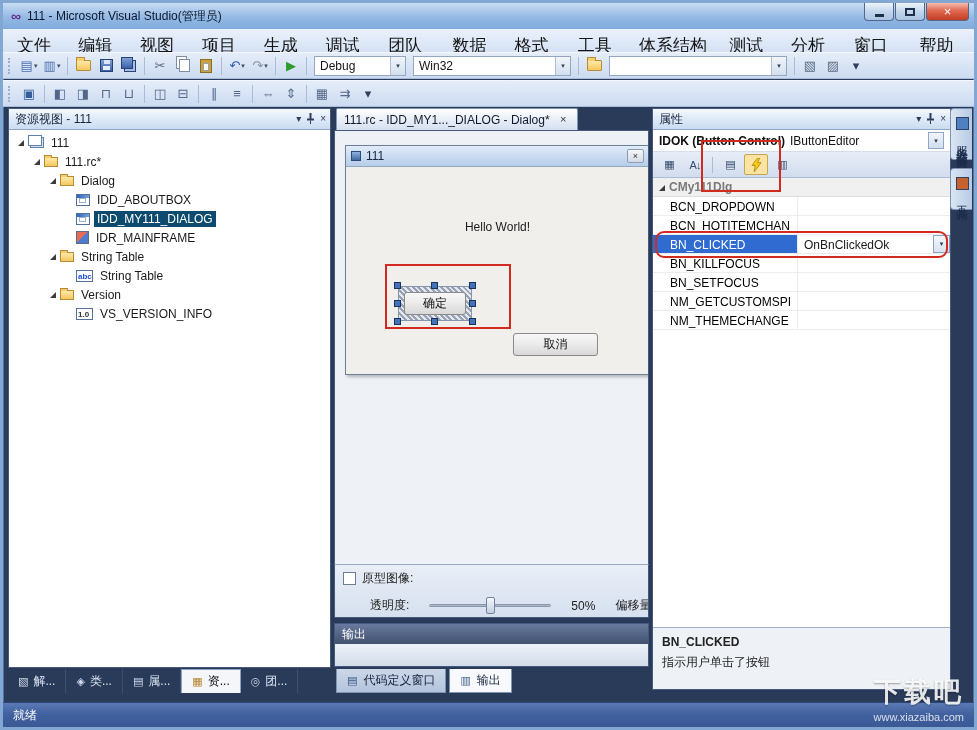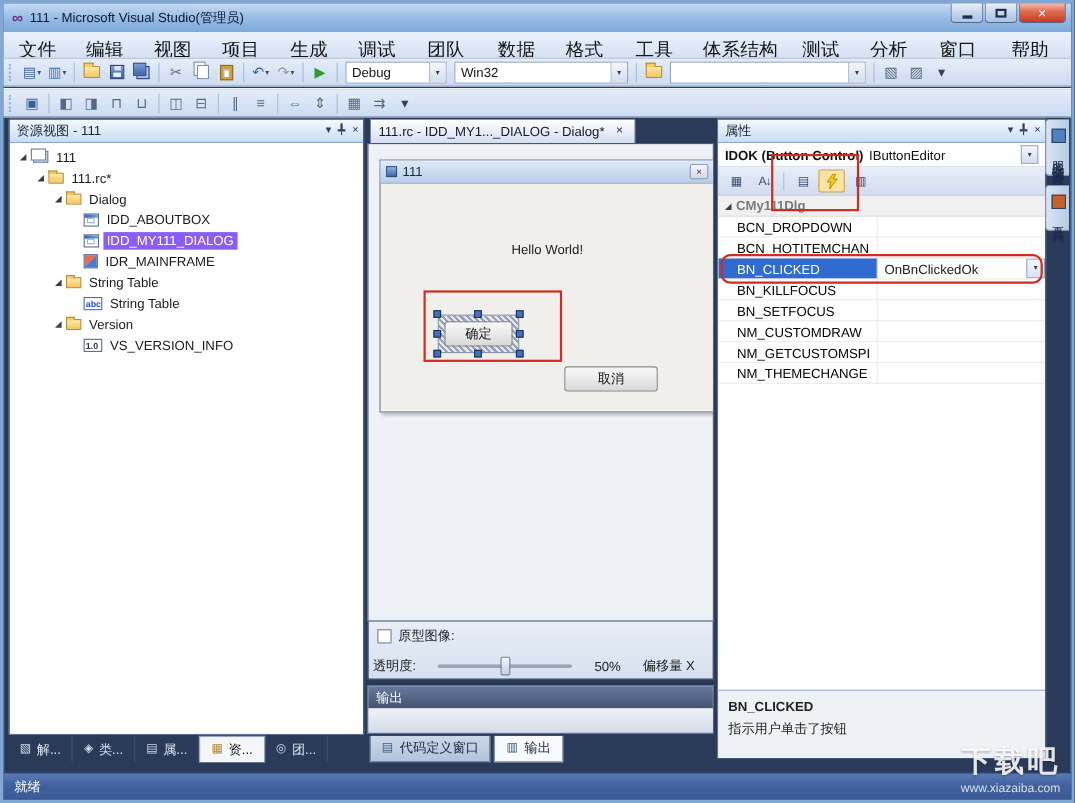--- a/index.html
+++ b/index.html
@@ -53,21 +53,21 @@
   .tool-header{height:21px;background:linear-gradient(#f3f8fd,#cadcf2);border-bottom:1px solid #8fa6c6;
     display:flex;align-items:center;padding:0 6px;font-size:12px;color:#16243e;position:relative;}
   .hdr-icons{position:absolute;right:4px;top:0;height:100%;display:flex;gap:5px;align-items:center;font-size:10px;color:#2c3e5c;}
   .hdr-icons span{cursor:default;line-height:1;}
 
   
   .left-panel{position:absolute;left:5px;top:105px;width:323px;height:560px;background:#fff;border:1px solid #46597c;}
   .tree{position:absolute;top:21px;left:0;right:0;bottom:0;background:#fff;overflow:hidden;padding-top:3px;}
   .tree-row{height:19px;display:flex;align-items:center;font-size:12px;color:#1a1a1a;white-space:nowrap;}
   .tree-row .tl{padding:1px 3px;}
-  .tree-row.sel .tl{background:#8b5cf6;color:#fff;}
+  .tree-row.sel .tl{background:#0c4a6e;color:#fff;}
   .exp{width:11px;height:11px;margin-right:2px;position:relative;flex:none;}
   .exp.open::before{content:'';position:absolute;right:2px;bottom:2px;width:0;height:0;border-left:6px solid transparent;border-bottom:6px solid #3c3c3c;}
   .ti{display:inline-block;flex:none;margin-right:4px;position:relative;}
   .ti-rc{width:14px;height:11px;background:#fff;border:1px solid #5f7fae;box-shadow:2px 2px 0 -1px #cfe0f2,2px 2px 0 0 #5f7fae;margin:-2px 6px 2px 0;}
   .ti-folder{width:14px;height:10px;background:linear-gradient(#ffe9a6,#f3c760);border:1px solid #b98b35;position:relative;}
   .ti-folder::before{content:'';position:absolute;left:-1px;top:-3px;width:6px;height:2px;background:#f5cd6f;border:1px solid #b98b35;border-bottom:none;}
   .ti-dialog{width:14px;height:12px;background:#fff;border:1px solid #51709e;}
   .ti-dialog::before{content:'';position:absolute;left:0;top:0;right:0;height:3px;background:linear-gradient(90deg,#2d62b8,#7aa3dd);}
   .ti-dialog::after{content:'';position:absolute;left:2px;bottom:2px;width:5px;height:3px;border:1px solid #9ab0cc;}
   .ti-icon-res{width:13px;height:13px;border:1px solid #5e6c80;background:linear-gradient(135deg,#e46a5a 50%,#4a7dd0 50%);}
@@ -95,21 +95,21 @@
   .cancel-btn{position:absolute;left:167px;top:146px;width:85px;height:23px;margin-top:41px;}
   .hatch{position:absolute;inset:-6px;background:repeating-linear-gradient(45deg,#97a3b4 0 2px,#e4e8ee 2px 4px);border:1px solid #8795aa;z-index:1;}
   .hd{position:absolute;width:7px;height:7px;background:#4472b9;border:1px solid #17335f;z-index:3;}
   .hd.nw{left:-10px;top:-10px;} .hd.n{left:calc(50% - 4px);top:-10px;} .hd.ne{right:-10px;top:-10px;}
   .hd.w{left:-10px;top:calc(50% - 4px);} .hd.e{right:-10px;top:calc(50% - 4px);}
   .hd.sw{left:-10px;bottom:-10px;} .hd.s{left:calc(50% - 4px);bottom:-10px;} .hd.se{right:-10px;bottom:-10px;}
   .editor-footer{position:absolute;left:0;bottom:0;right:0;height:54px;background:linear-gradient(#e9eef7,#d6e0ef);
     border:1px solid #46597c;border-top:1px solid #98aac6;font-size:12px;color:#222;overflow:hidden;}
   .f-row1{height:27px;display:flex;align-items:center;padding:0 8px;gap:6px;}
   .checkbox{width:13px;height:13px;background:#fff;border:1px solid #6f7c91;flex:none;}
-  .f-row2{height:27px;display:flex;align-items:center;padding:0 8px 0 4px;gap:20px;white-space:nowrap;}
+  .f-row2{height:27px;display:flex;align-items:center;padding:0 8px 0 35px;gap:20px;white-space:nowrap;}
   .slider{position:relative;width:122px;height:17px;flex:none;}
   .slider-track{position:absolute;left:0;right:0;top:7px;height:3px;background:#aab6c8;border:1px solid #8a97ab;border-radius:2px;}
   .slider-thumb{position:absolute;top:0;width:9px;height:17px;margin-left:-4px;background:linear-gradient(#f4f7fa,#c2cfe2);border:1px solid #72829c;border-radius:2px;}
 
   
   .output-panel{position:absolute;left:331px;top:620px;width:315px;height:44px;border:1px solid #46597c;background:#dde4ef;}
   .output-header{height:20px;background:linear-gradient(#687a9e,#42526f);color:#fff;font-size:12px;display:flex;align-items:center;padding:0 7px;}
   .output-body{position:absolute;top:20px;left:0;right:0;bottom:0;background:linear-gradient(#eef2f8,#d3dcea);}
 
   
@@ -496,24 +496,20 @@
         </div>
         <div class="ev-row">
           <div class="ev-name">BN_KILLFOCUS</div>
           <div class="ev-val"></div>
         </div>
         <div class="ev-row">
           <div class="ev-name">BN_SETFOCUS</div>
           <div class="ev-val"></div>
         </div>
         <div class="ev-row">
-          <div class="ev-name">NM_CUSTOMDRAW</div>
-          <div class="ev-val"></div>
-        </div>
-        <div class="ev-row">
           <div class="ev-name">NM_GETCUSTOMSPI</div>
           <div class="ev-val"></div>
         </div>
         <div class="ev-row">
           <div class="ev-name">NM_THEMECHANGE</div>
           <div class="ev-val"></div>
         </div>
       </div>
     <div class="props-desc">
       <b>BN_CLICKED</b>

